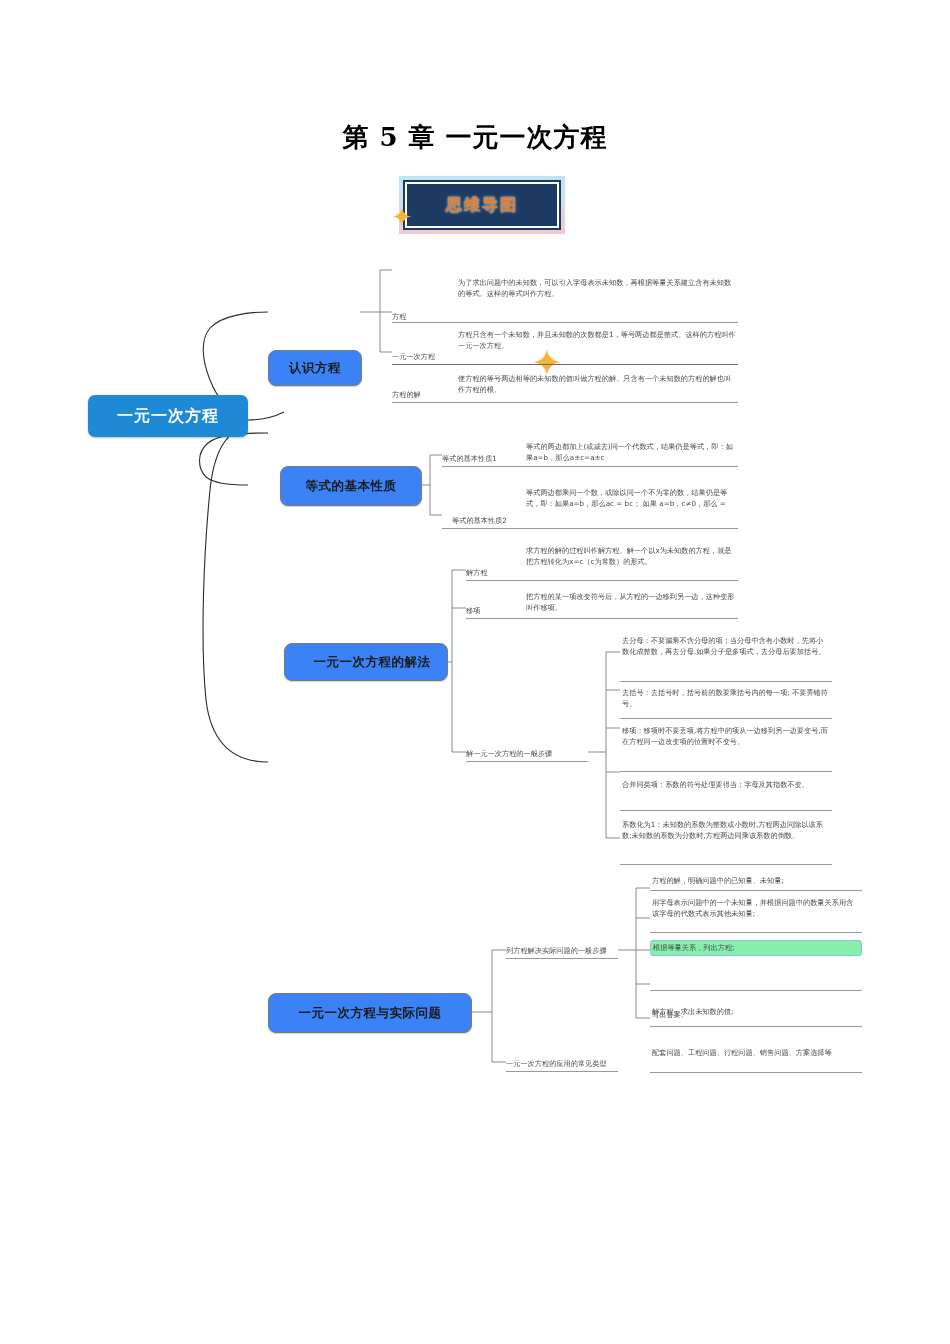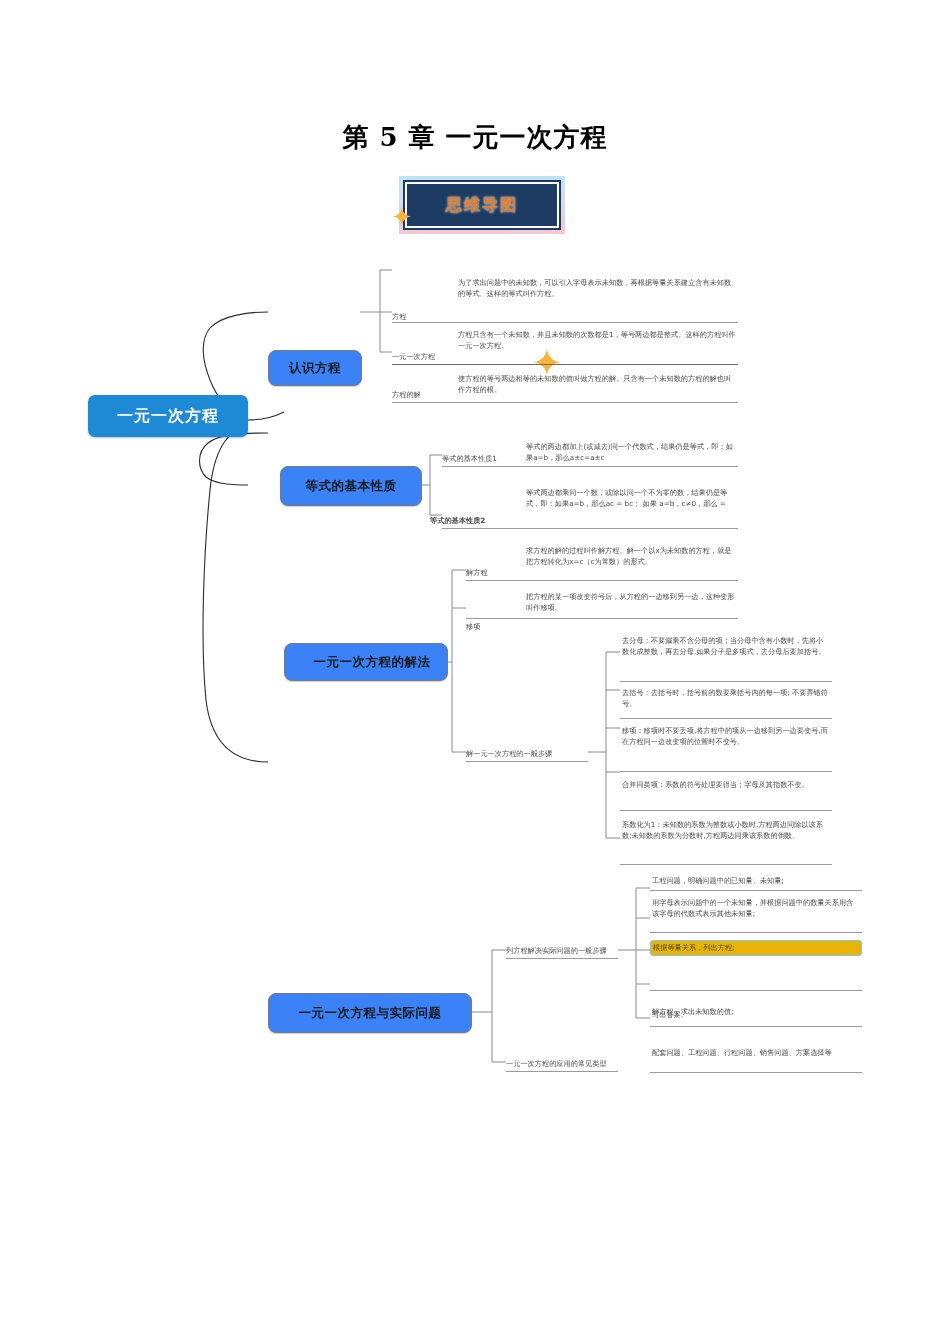--- a/index.html
+++ b/index.html
@@ -85,21 +85,21 @@
   
   .leaf{
     position:absolute;
     font-family:"DejaVu Sans","Liberation Sans",sans-serif;
     font-size:7.2px;line-height:1.55;color:#4a4a4a;
     box-sizing:border-box;
     padding:1px 2px 2px 2px;
   }
   .leaf.hl{
     border:1px solid #7ec8e3;border-radius:3px;
-    background:#eab308;
+    background:#86efac;
   }
   .uline{position:absolute;background:#9a9a9a;height:1px;}
   .uline.dark{background:#6d6d6d;}
 </style>
 </head>
 <body>
 
 <div id="page">
 
   <div class="doc-title">第 5 章  一元一次方程</div>
@@ -192,37 +192,37 @@
     <div class="l1-node" style="left:280px;top:206px;width:140px;height:38px;">
       <span>等式的基本性质</span>
     </div>
 
     <div class="l2-label" style="left:442px;top:192px;width:86px;height:12px;">
       <span>等式的基本性质1</span>
     </div>
     <div class="uline" style="left:442px;top:206px;width:296px;"></div>
     <div class="leaf" style="left:524px;top:180px;width:214px;">等式的两边都加上(或减去)同一个代数式，结果仍是等式，即：如果a=b，那么a±c=a±c</div>
 
-    <div class="l2-label" style="left:430px;top:254px;width:86px;height:12px;font-weight:bold;">
+    <div class="l2-label" style="left:452px;top:254px;width:86px;height:12px;">
       <span>等式的基本性质2</span>
     </div>
     <div class="uline" style="left:442px;top:268px;width:296px;"></div>
     <div class="leaf" style="left:524px;top:226px;width:214px;">等式两边都乘同一个数，或除以同一个不为零的数，结果仍是等式，即：如果a=b，那么ac = bc； 如果 a=b，c≠0，那么 =</div>
 
     <div class="l1-node" style="left:284px;top:383px;width:150px;height:36px;padding-left:12px;">
       <span>一元一次方程的解法</span>
     </div>
 
     <div class="l2-label" style="left:466px;top:306px;width:60px;height:12px;">
       <span>解方程</span>
     </div>
     <div class="uline" style="left:466px;top:320px;width:272px;"></div>
     <div class="leaf" style="left:524px;top:284px;width:214px;">求方程的解的过程叫作解方程。解一个以x为未知数的方程，就是把方程转化为x=c（c为常数）的形式。</div>
 
-    <div class="l2-label" style="left:466px;top:344px;width:46px;height:12px;margin-top:16px;">
+    <div class="l2-label" style="left:466px;top:344px;width:46px;height:12px;">
       <span>移项</span>
     </div>
     <div class="uline" style="left:466px;top:358px;width:272px;"></div>
     <div class="leaf" style="left:524px;top:330px;width:214px;">把方程的某一项改变符号后，从方程的一边移到另一边，这种变形叫作移项。</div>
 
     <div class="l2-label" style="left:466px;top:487px;width:130px;height:12px;">
       <span>解一元一次方程的一般步骤</span>
     </div>
     <div class="uline" style="left:466px;top:501px;width:122px;"></div>
 
@@ -243,21 +243,21 @@
 
     <div class="l1-node" style="left:268px;top:733px;width:202px;height:38px;">
       <span>一元一次方程与实际问题</span>
     </div>
 
     <div class="l2-label" style="left:506px;top:684px;width:150px;height:12px;">
       <span>列方程解决实际问题的一般步骤</span>
     </div>
     <div class="uline" style="left:506px;top:698px;width:112px;"></div>
 
-    <div class="leaf" style="left:650px;top:614px;width:212px;">工程问题，明确问题中的已知量、未知量;</div>
+    <div class="leaf" style="left:650px;top:614px;width:212px;">方程的解，明确问题中的已知量、未知量;</div>
     <div class="uline" style="left:650px;top:630px;width:212px;"></div>
 
     <div class="leaf" style="left:650px;top:636px;width:212px;">用字母表示问题中的一个未知量，并根据问题中的数量关系用含该字母的代数式表示其他未知量;</div>
     <div class="uline" style="left:650px;top:672px;width:212px;"></div>
 
     <div class="leaf hl" style="left:650px;top:680px;width:212px;">根据等量关系，列出方程;</div>
 
     <div class="leaf" style="left:650px;top:745px;width:212px;">解方程，求出未知数的值;</div>
     <div class="uline" style="left:650px;top:730px;width:212px;"></div>
 

